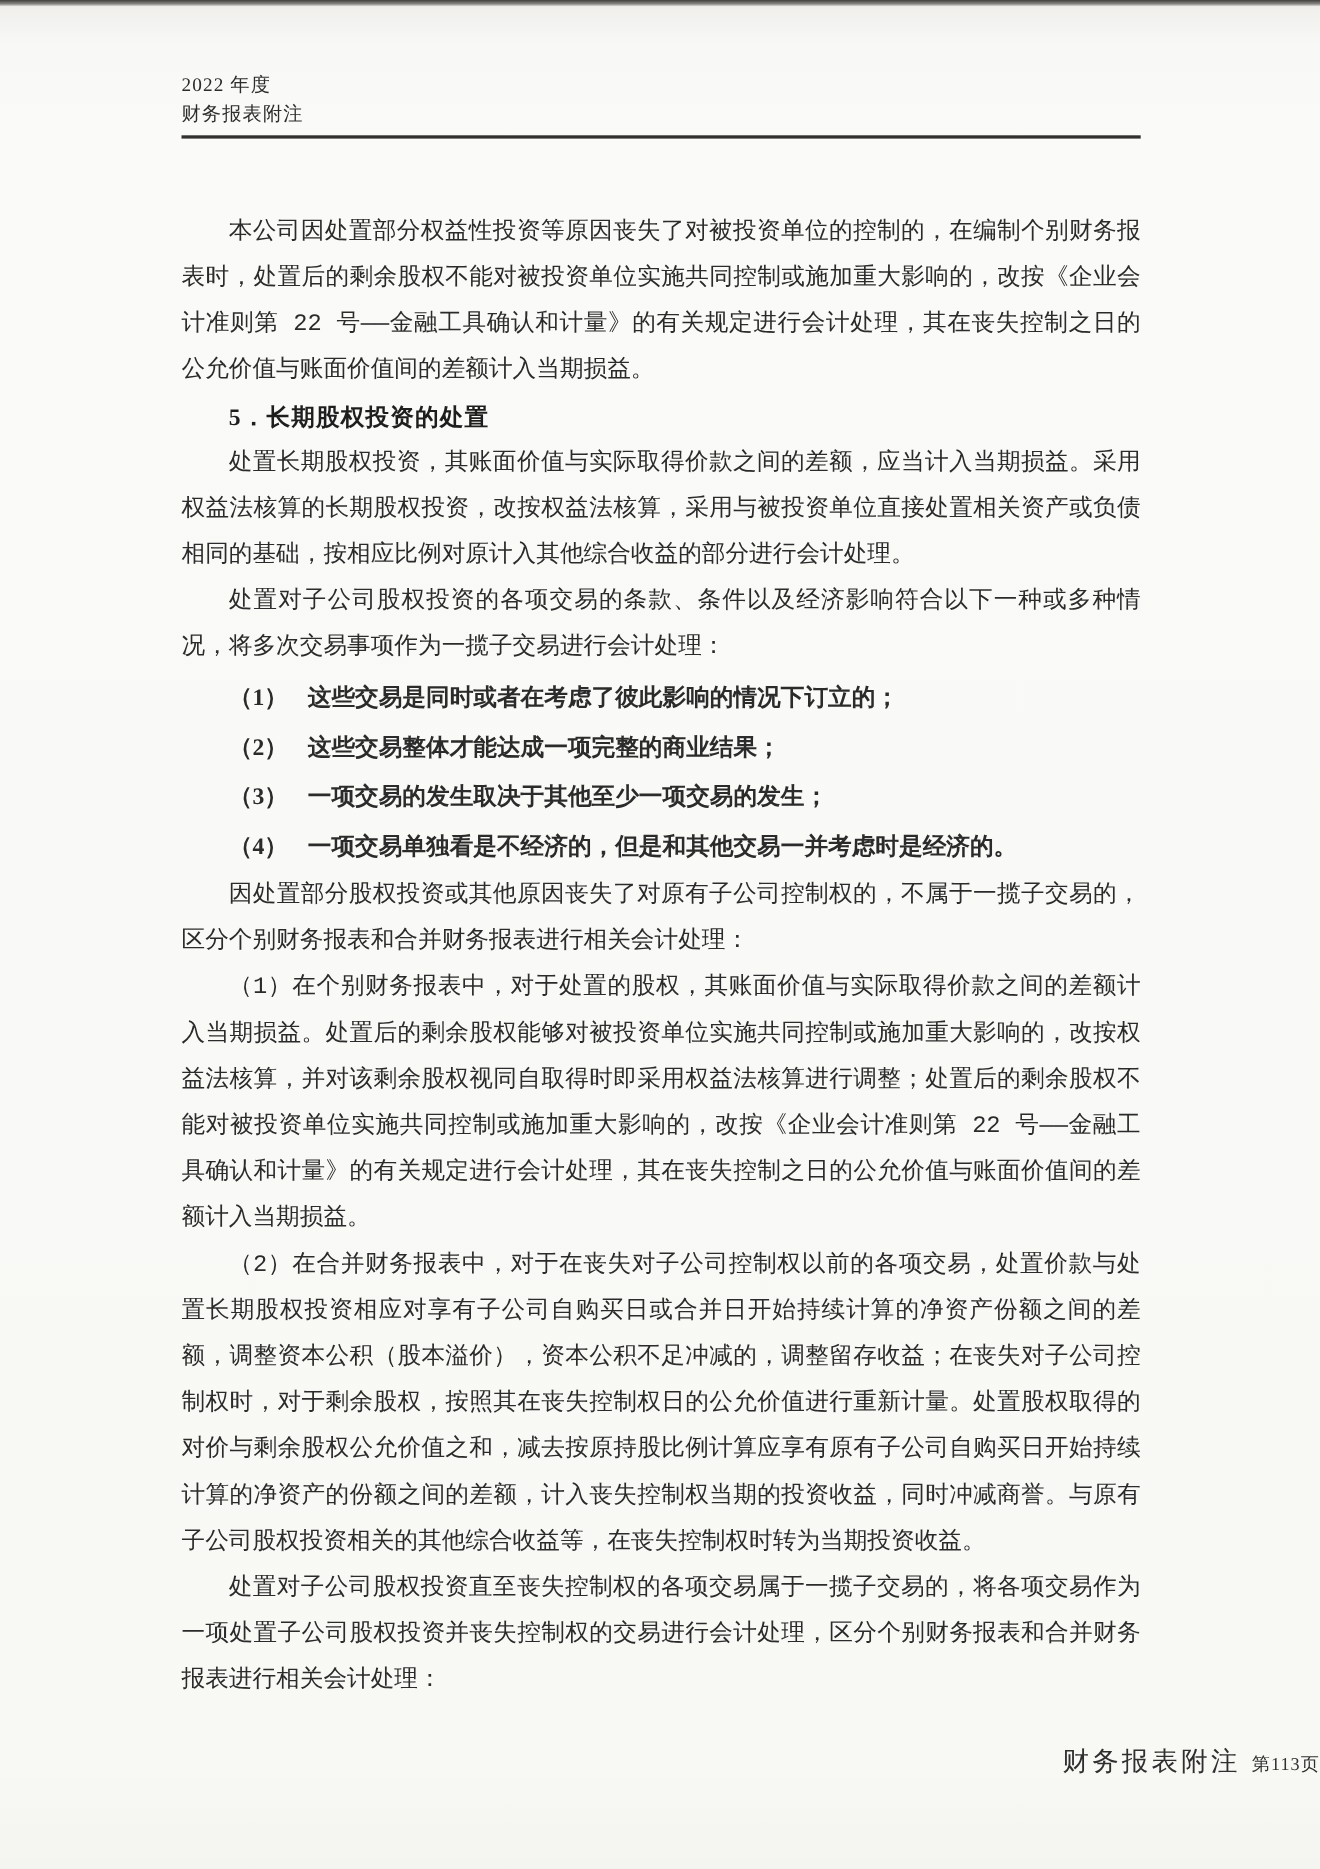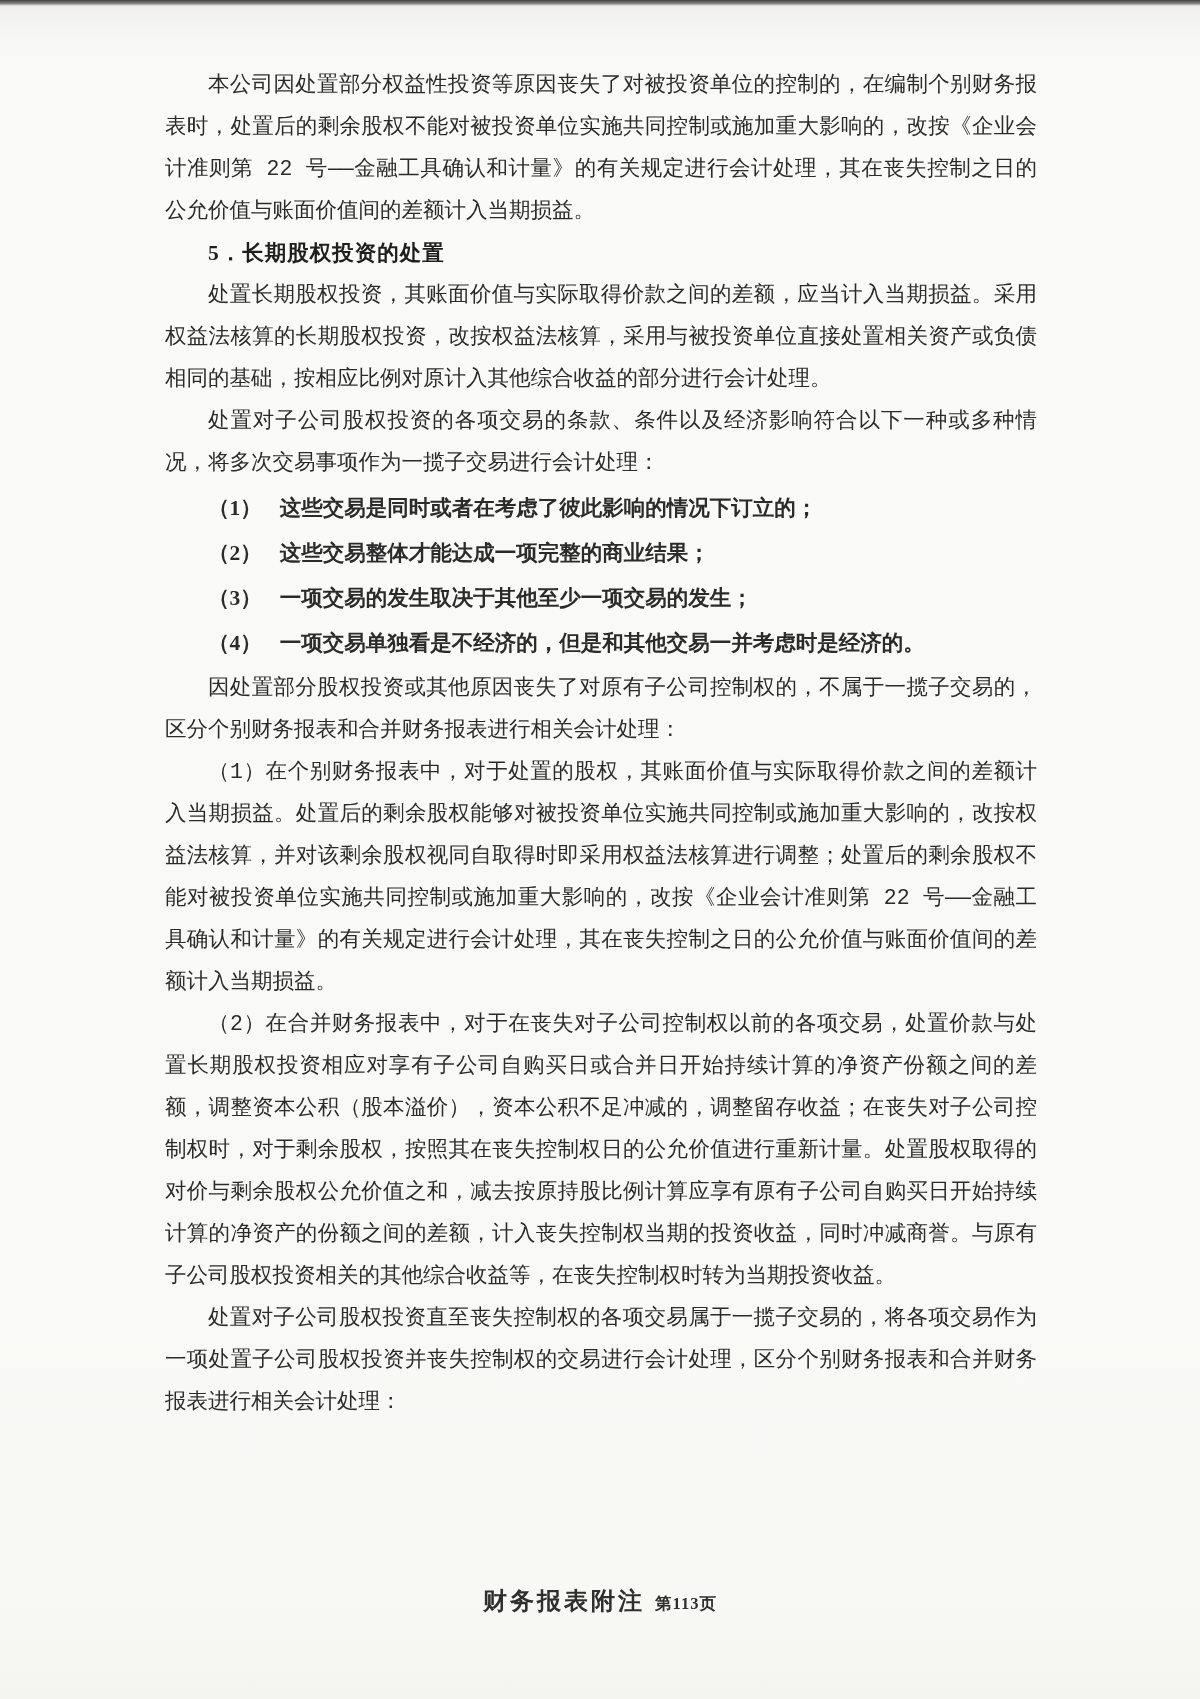--- a/index.html
+++ b/index.html
@@ -66,40 +66,44 @@
     margin: 3px 0;
     padding-left: 2em;
   }
   .list-item .num {
     display: inline-block;
     margin-right: 18px;
   }
   .doc-footer {
     margin-top: auto;
     padding-bottom: 82px;
-    text-align: center;
+    text-align: right;
     color: #2f2f2f;
-    font-weight: bold;
   }
   .footer-title {
     font-size: 24px;
     letter-spacing: 3px;
   }
   .footer-page {
     font-size: 16.5px;
     margin-left: 10px;
     letter-spacing: 1px;
   }
 </style>
 </head>
 <body>
 
 <div class="page">
   <div class="scan-edge-top"></div>
 
+  <header class="doc-header">
+    <div>2022 年度</div>
+    <div>财务报表附注</div>
+    <div class="hdr-rule"></div>
+  </header>
 
   <main class="doc-body">
     <p class="para">本公司因处置部分权益性投资等原因丧失了对被投资单位的控制的，在编制个别财务报表时，处置后的剩余股权不能对被投资单位实施共同控制或施加重大影响的，改按《企业会计准则第 22 号——金融工具确认和计量》的有关规定进行会计处理，其在丧失控制之日的公允价值与账面价值间的差额计入当期损益。</p>
 
     <h3 class="heading">5．长期股权投资的处置</h3>
 
     <p class="para">处置长期股权投资，其账面价值与实际取得价款之间的差额，应当计入当期损益。采用权益法核算的长期股权投资，改按权益法核算，采用与被投资单位直接处置相关资产或负债相同的基础，按相应比例对原计入其他综合收益的部分进行会计处理。</p>
 
     <p class="para">处置对子公司股权投资的各项交易的条款、条件以及经济影响符合以下一种或多种情况，将多次交易事项作为一揽子交易进行会计处理：</p>
 

